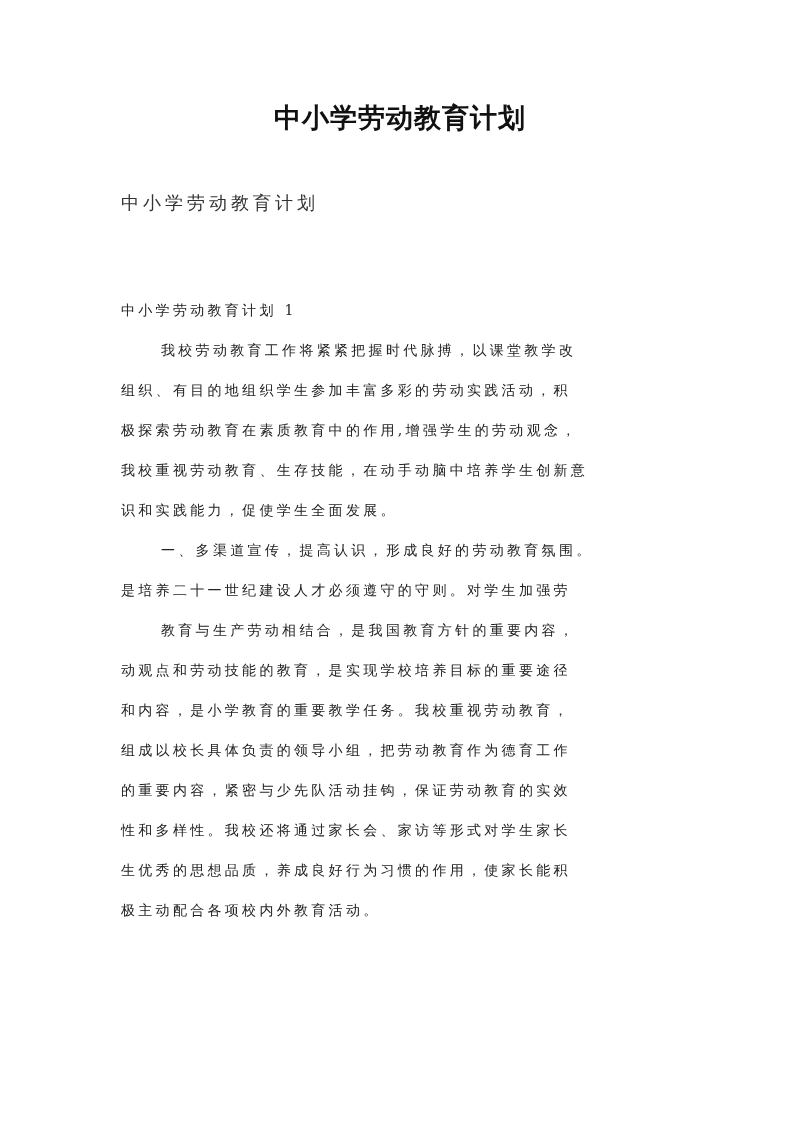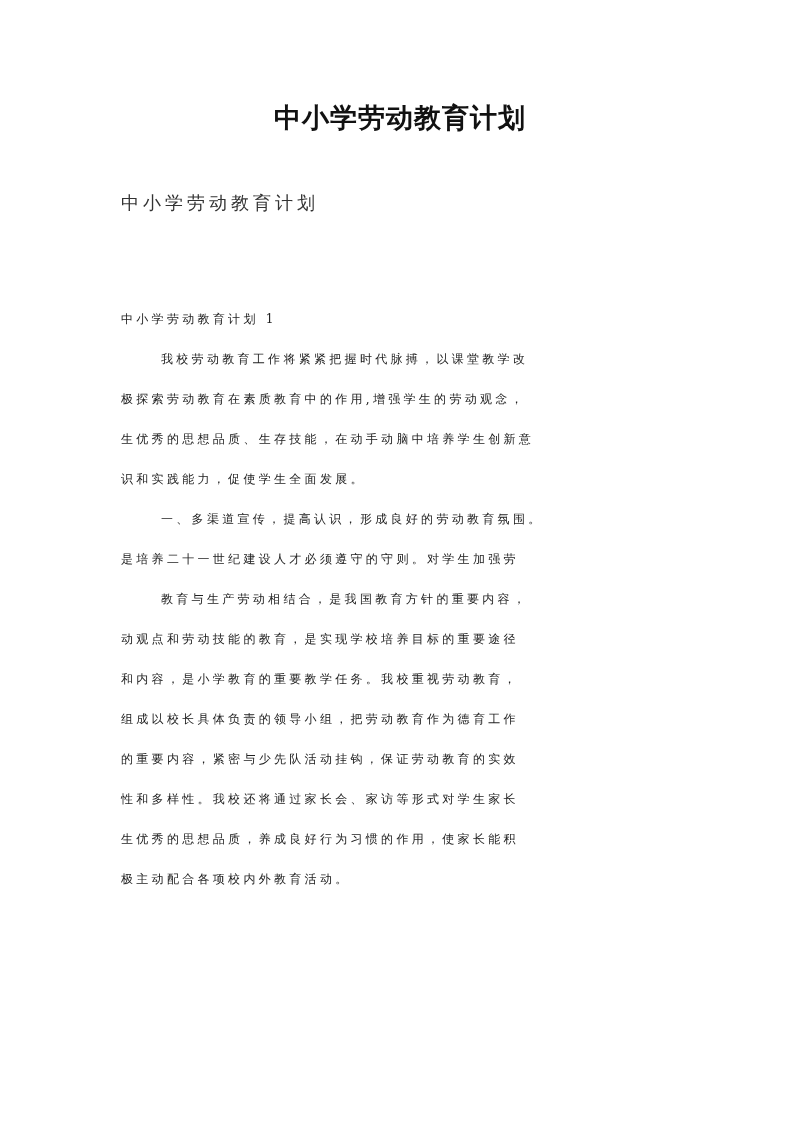--- a/index.html
+++ b/index.html
@@ -42,23 +42,23 @@
       left: 121px;
       top: 188px;
       font-size: 18px;
       line-height: 30px;
       color: #333333;
       letter-spacing: 4px;
     }
     .body-text {
       position: absolute;
       left: 121px;
-      top: 299px;
+      top: 290px;
       width: 560px;
-      font-size: 12px;
+      font-size: 14px;
       line-height: 40px;
       color: #222222;
     }
     .line {
       display: block;
       white-space: nowrap;
       height: 40px;
       letter-spacing: 3.3px;
     }
     .indent {
@@ -71,22 +71,23 @@
 </head>
 <body>
 
 <div class="page">
   <div class="doc-title">中小学劳动教育计划</div>
   <div class="subtitle">中小学劳动教育计划</div>
 
   <div class="body-text">
     <span class="line section-heading">中小学劳动教育计划 1</span>
     <span class="line indent">我校劳动教育工作将紧紧把握时代脉搏，以课堂教学改</span>
+    <span class="line">组织、有目的地组织学生参加丰富多彩的劳动实践活动，积</span>
     <span class="line">极探索劳动教育在素质教育中的作用,增强学生的劳动观念，</span>
-    <span class="line">生优秀的思想品质、生存技能，在动手动脑中培养学生创新意</span>
+    <span class="line">我校重视劳动教育、生存技能，在动手动脑中培养学生创新意</span>
     <span class="line">识和实践能力，促使学生全面发展。</span>
     <span class="line indent">一、多渠道宣传，提高认识，形成良好的劳动教育氛围。</span>
     <span class="line">是培养二十一世纪建设人才必须遵守的守则。对学生加强劳</span>
     <span class="line indent">教育与生产劳动相结合，是我国教育方针的重要内容，</span>
     <span class="line">动观点和劳动技能的教育，是实现学校培养目标的重要途径</span>
     <span class="line">和内容，是小学教育的重要教学任务。我校重视劳动教育，</span>
     <span class="line">组成以校长具体负责的领导小组，把劳动教育作为德育工作</span>
     <span class="line">的重要内容，紧密与少先队活动挂钩，保证劳动教育的实效</span>
     <span class="line">性和多样性。我校还将通过家长会、家访等形式对学生家长</span>
     <span class="line">生优秀的思想品质，养成良好行为习惯的作用，使家长能积</span>

